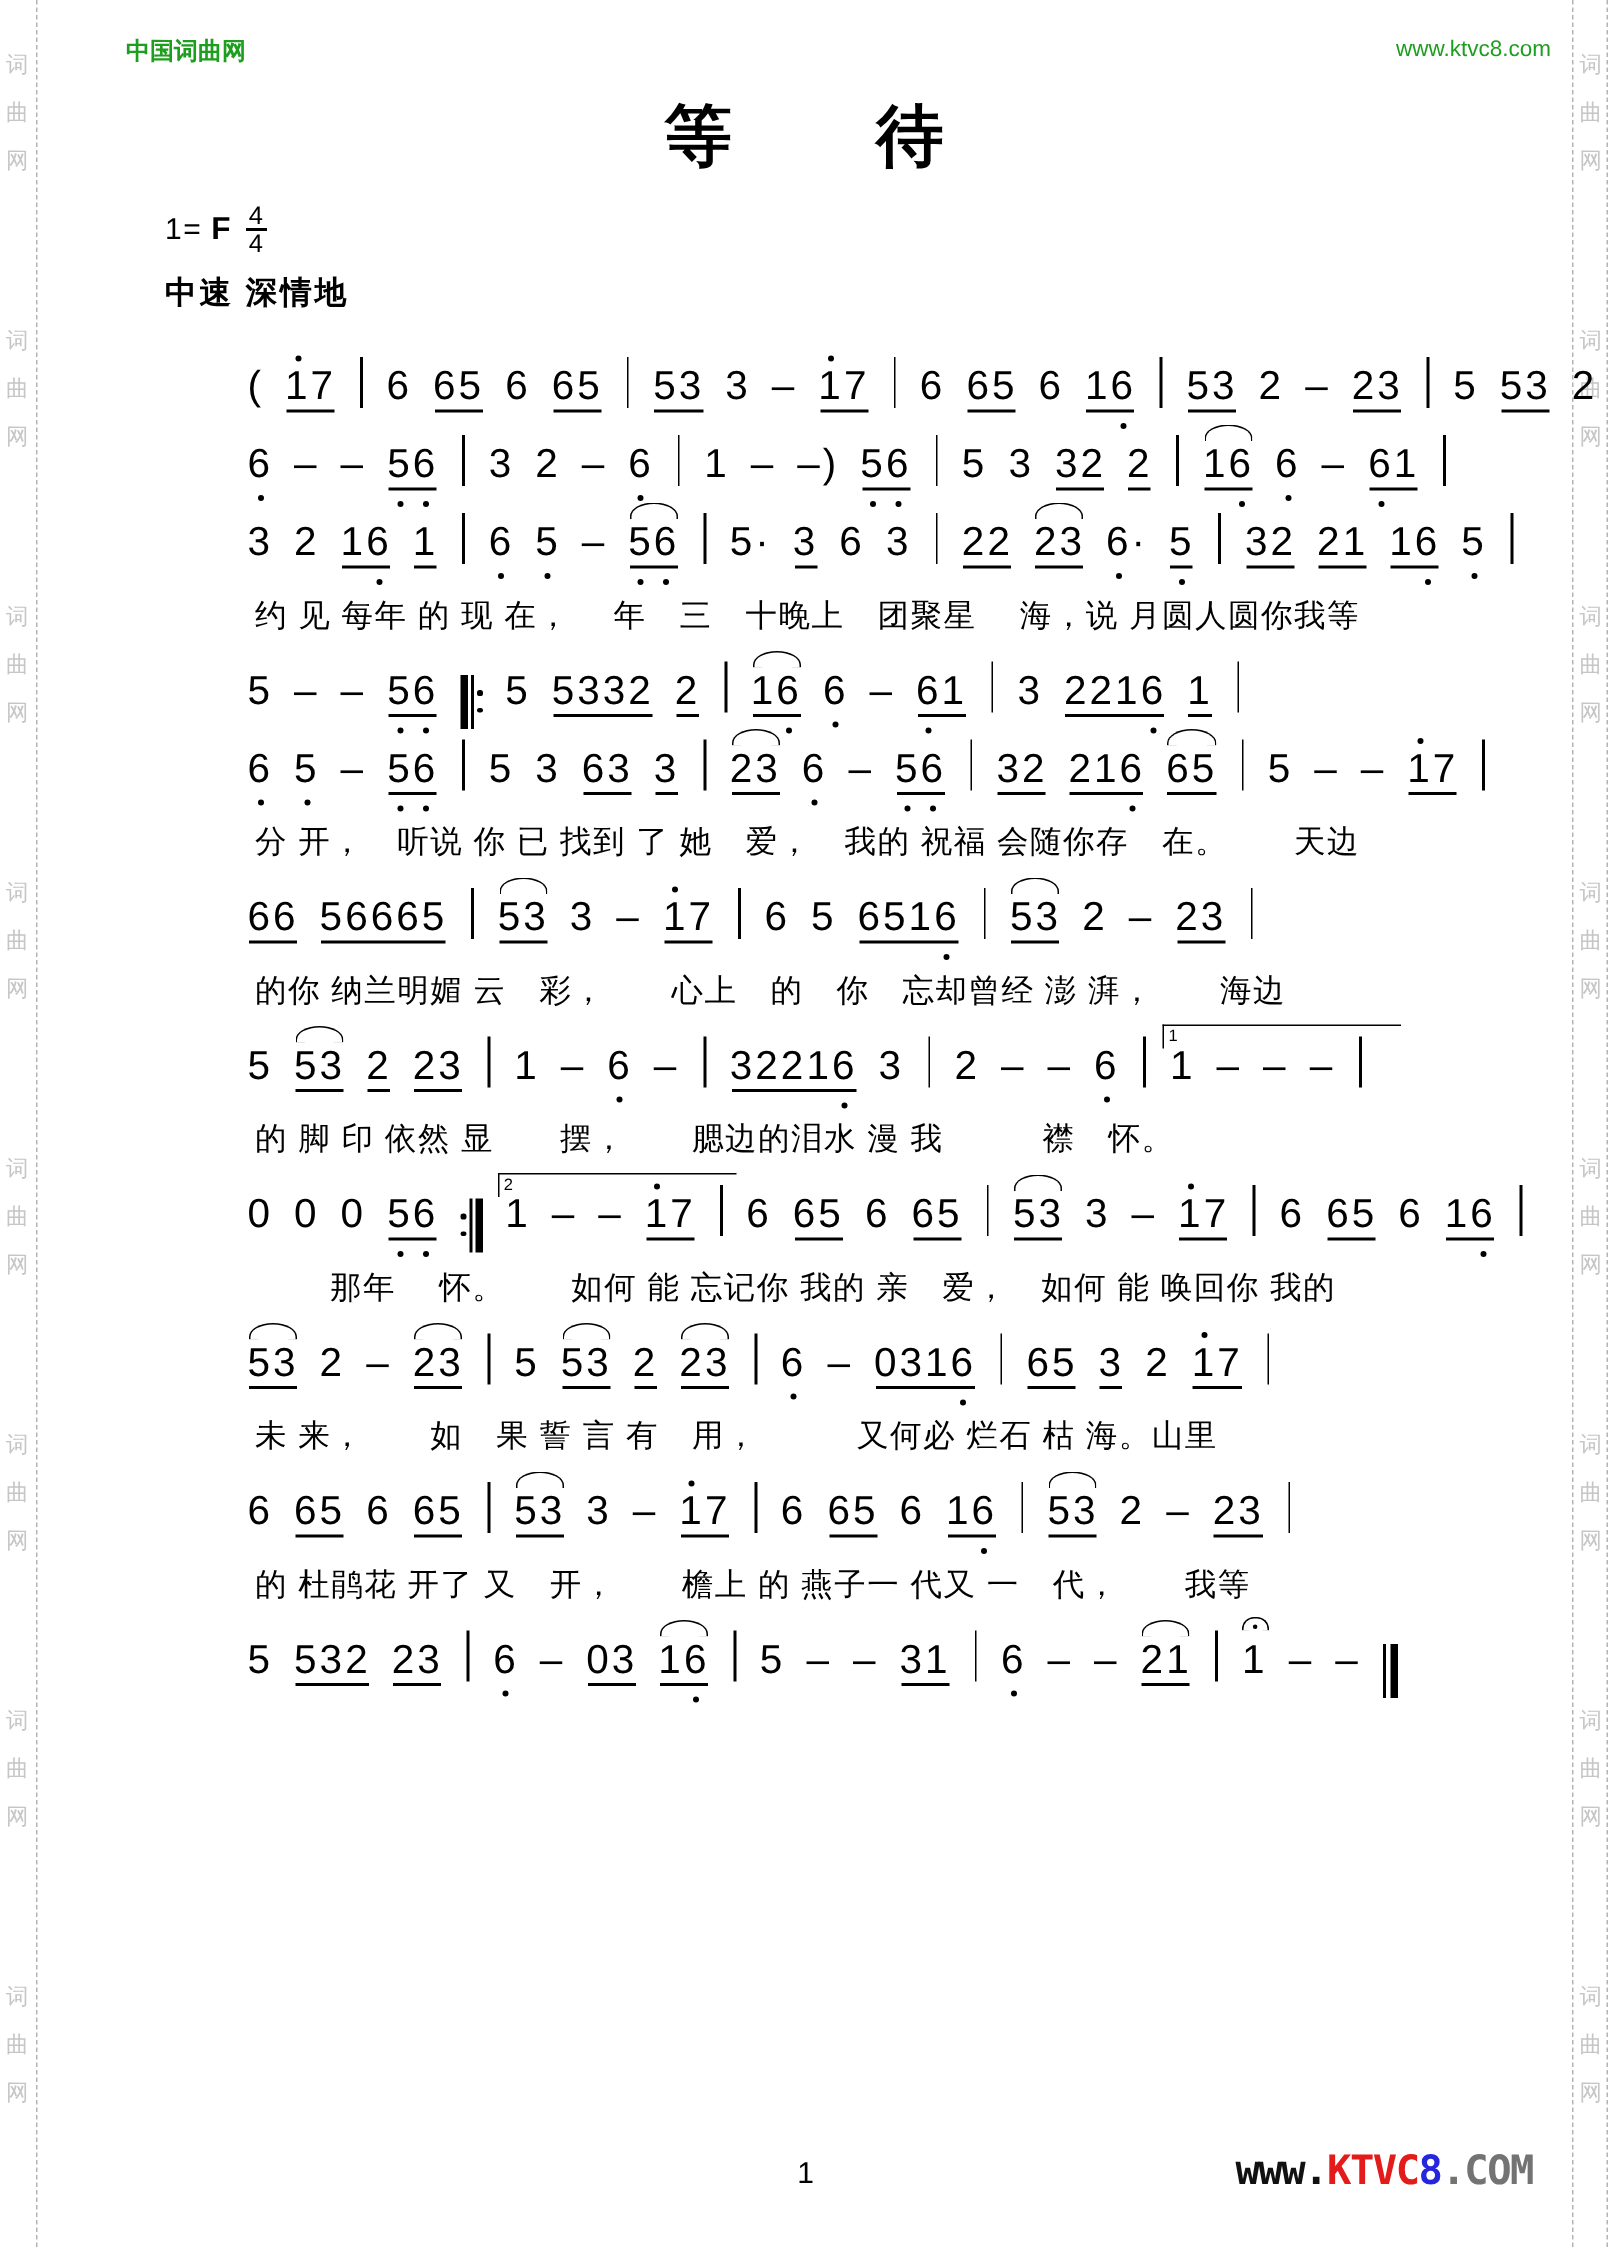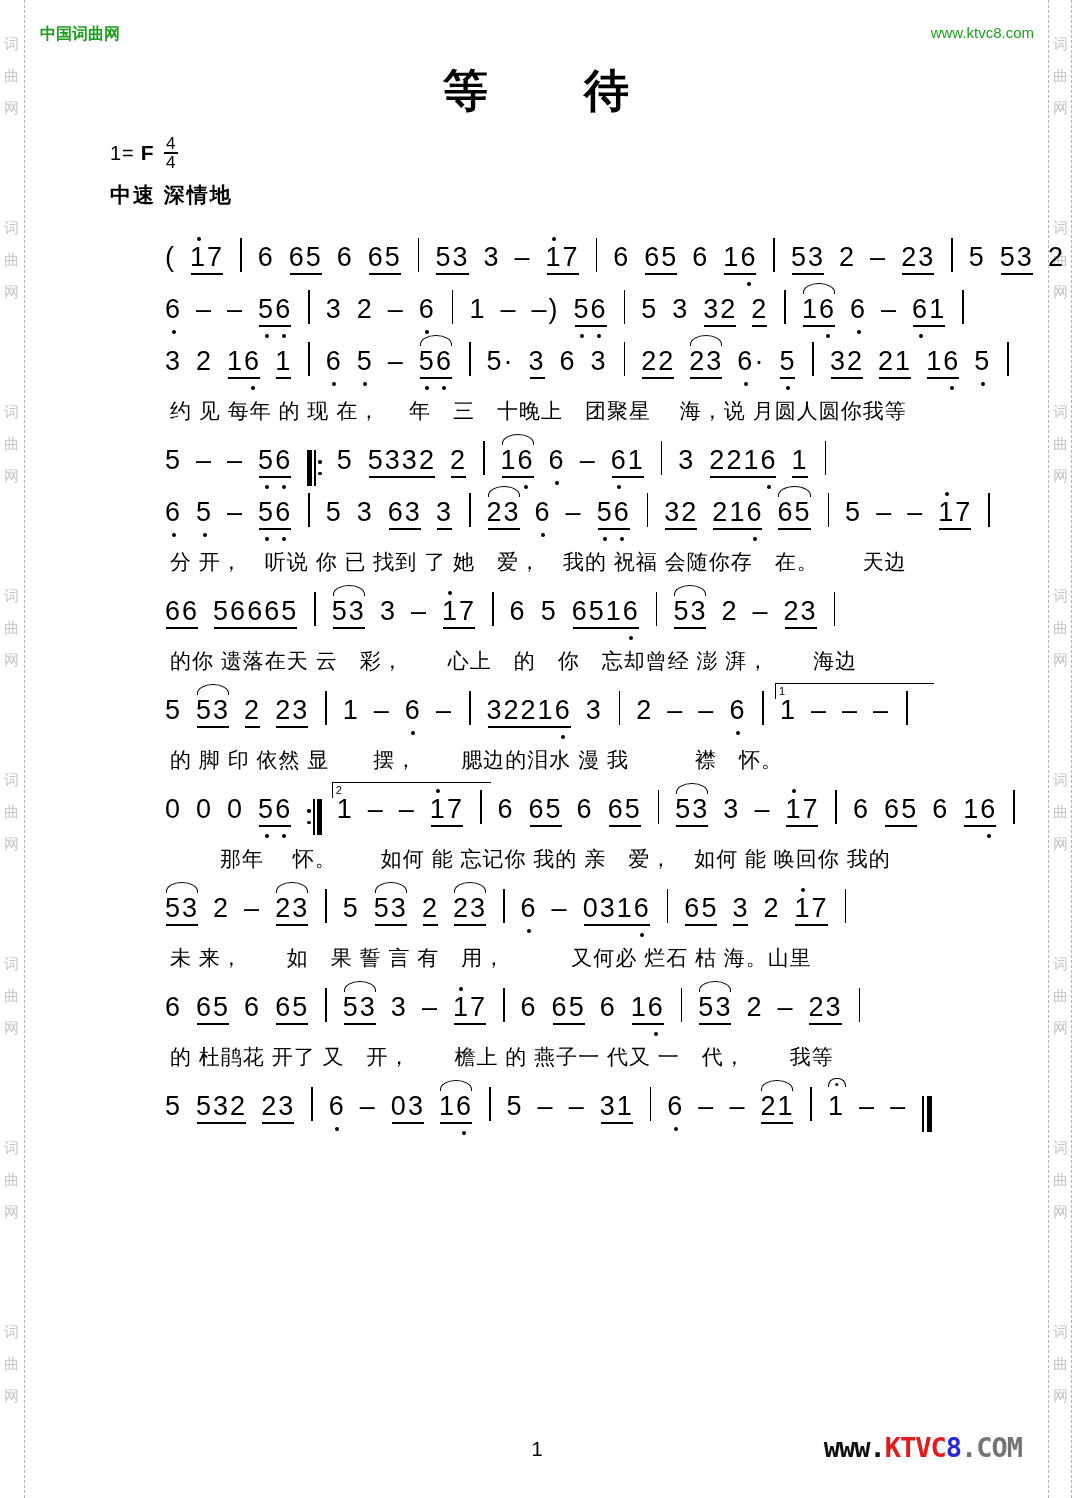--- a/index.html
+++ b/index.html
@@ -15,21 +15,21 @@
   .strip.left .dash{left:24px;}
   .strip.right .dash.a{left:8px;}
   .strip.right .dash.b{left:31px;}
   .strip .chars{position:absolute;top:0;bottom:0;display:flex;flex-direction:column;justify-content:flex-start;}
   .strip.left .chars{left:4px;}
   .strip.right .chars{left:13px;}
   .sgroup{display:flex;flex-direction:column;margin:28px 0 60px 0;}
   .sgroup span{font-size:15px;line-height:32px;color:#c6c6c6;}
   
   .content{position:relative;z-index:2;padding:0 40px;}
-  .topbar{display:flex;justify-content:space-between;align-items:flex-start;padding-top:24px;}
+  .topbar{display:flex;justify-content:space-between;align-items:flex-start;padding-top:24px;margin-left:44px;}
   .site-name{font-size:16px;font-weight:bold;color:#1e9e1e;}
   .site-url{font-size:15px;color:#1e9e1e;}
   .title{ text-align:center;font-size:45px;font-weight:600;letter-spacing:2px;margin-top:16px;height:60px;line-height:60px;}
   .meta{display:flex;justify-content:space-between;margin-top:10px;padding:0 70px 0 70px;}
   .meta-left{font-size:20px;}
   .keyrow{display:flex;align-items:center;height:44px;}
   .keyrow .klabel{font-size:20px;letter-spacing:1px;}
   .keyrow .kletter{font-size:21px;font-weight:bold;margin-left:6px;}
   .frac{display:inline-flex;flex-direction:column;align-items:center;margin-left:10px;vertical-align:middle;}
   .frac b{font-size:17px;line-height:15px;font-weight:normal;}
@@ -196,21 +196,21 @@
       <div class="mline"><span class="grp"><span class="n">6<em class="db"></em></span></span><span class="grp"><span class="n">–</span></span><span class="grp"><span class="n">–</span></span><span class="grp u"><span class="n">5<em class="db"></em></span><span class="n">6<em class="db"></em></span></span><span class="bar"></span><span class="grp"><span class="n">3</span></span><span class="grp"><span class="n">2</span></span><span class="grp"><span class="n">–</span></span><span class="grp"><span class="n">6<em class="db"></em></span></span><span class="bar"></span><span class="grp"><span class="n">1</span></span><span class="grp"><span class="n">–</span></span><span class="grp"><span class="n">–</span><span class="n">)</span></span><span class="grp u"><span class="n">5<em class="db"></em></span><span class="n">6<em class="db"></em></span></span><span class="bar"></span><span class="grp"><span class="n">5</span></span><span class="grp"><span class="n">3</span></span><span class="grp u"><span class="n">3</span><span class="n">2</span></span><span class="grp u"><span class="n">2</span></span><span class="bar"></span><span class="grp u arc"><span class="n">1</span><span class="n">6<em class="db"></em></span></span><span class="grp"><span class="n">6<em class="db"></em></span></span><span class="grp"><span class="n">–</span></span><span class="grp u"><span class="n">6<em class="db"></em></span><span class="n">1</span></span><span class="bar"></span></div>
       <div class="mline"><span class="grp"><span class="n">3</span></span><span class="grp"><span class="n">2</span></span><span class="grp u"><span class="n">1</span><span class="n">6<em class="db"></em></span></span><span class="grp u"><span class="n">1</span></span><span class="bar"></span><span class="grp"><span class="n">6<em class="db"></em></span></span><span class="grp"><span class="n">5<em class="db"></em></span></span><span class="grp"><span class="n">–</span></span><span class="grp u arc"><span class="n">5<em class="db"></em></span><span class="n">6<em class="db"></em></span></span><span class="bar"></span><span class="grp"><span class="n">5</span><span class="n">·</span></span><span class="grp u"><span class="n">3</span></span><span class="grp"><span class="n">6</span></span><span class="grp"><span class="n">3</span></span><span class="bar"></span><span class="grp u"><span class="n">2</span><span class="n">2</span></span><span class="grp u arc"><span class="n">2</span><span class="n">3</span></span><span class="grp"><span class="n">6<em class="db"></em></span><span class="n">·</span></span><span class="grp u"><span class="n">5<em class="db"></em></span></span><span class="bar"></span><span class="grp u"><span class="n">3</span><span class="n">2</span></span><span class="grp u"><span class="n">2</span><span class="n">1</span></span><span class="grp u"><span class="n">1</span><span class="n">6<em class="db"></em></span></span><span class="grp"><span class="n">5<em class="db"></em></span></span><span class="bar"></span></div>
       <div class="lyr lyr-1">约 见 每年 的 现 在，　 年　三　十晚上　团聚星　 海，说 月圆人圆你我等</div>
       <div class="mline"><span class="grp"><span class="n">5</span></span><span class="grp"><span class="n">–</span></span><span class="grp"><span class="n">–</span></span><span class="grp u"><span class="n">5<em class="db"></em></span><span class="n">6<em class="db"></em></span></span><span class="rep"><span class="thick"></span><span class="thin"></span><span class="dots">
             <s></s>
             <s></s>
           </span></span><span class="grp"><span class="n">5</span></span><span class="grp u"><span class="n">5</span><span class="n">3</span><span class="n">3</span><span class="n">2</span></span><span class="grp u"><span class="n">2</span></span><span class="bar"></span><span class="grp u arc"><span class="n">1</span><span class="n">6<em class="db"></em></span></span><span class="grp"><span class="n">6<em class="db"></em></span></span><span class="grp"><span class="n">–</span></span><span class="grp u"><span class="n">6<em class="db"></em></span><span class="n">1</span></span><span class="bar"></span><span class="grp"><span class="n">3</span></span><span class="grp u"><span class="n">2</span><span class="n">2</span><span class="n">1</span><span class="n">6<em class="db"></em></span></span><span class="grp u"><span class="n">1</span></span><span class="bar"></span></div>
       <div class="mline"><span class="grp"><span class="n">6<em class="db"></em></span></span><span class="grp"><span class="n">5<em class="db"></em></span></span><span class="grp"><span class="n">–</span></span><span class="grp u"><span class="n">5<em class="db"></em></span><span class="n">6<em class="db"></em></span></span><span class="bar"></span><span class="grp"><span class="n">5</span></span><span class="grp"><span class="n">3</span></span><span class="grp u"><span class="n">6</span><span class="n">3</span></span><span class="grp u"><span class="n">3</span></span><span class="bar"></span><span class="grp u arc"><span class="n">2</span><span class="n">3</span></span><span class="grp"><span class="n">6<em class="db"></em></span></span><span class="grp"><span class="n">–</span></span><span class="grp u"><span class="n">5<em class="db"></em></span><span class="n">6<em class="db"></em></span></span><span class="bar"></span><span class="grp u"><span class="n">3</span><span class="n">2</span></span><span class="grp u"><span class="n">2</span><span class="n">1</span><span class="n">6<em class="db"></em></span></span><span class="grp u arc"><span class="n">6</span><span class="n">5</span></span><span class="bar"></span><span class="grp"><span class="n">5</span></span><span class="grp"><span class="n">–</span></span><span class="grp"><span class="n">–</span></span><span class="grp u"><span class="n">1<em class="da"></em></span><span class="n">7</span></span><span class="bar"></span></div>
       <div class="lyr lyr-3">分 开，　听说 你 已 找到 了 她　爱，　我的 祝福 会随你存　在。　　天边</div>
       <div class="mline"><span class="grp u"><span class="n">6</span><span class="n">6</span></span><span class="grp u"><span class="n">5</span><span class="n">6</span><span class="n">6</span><span class="n">6</span><span class="n">5</span></span><span class="bar"></span><span class="grp u arc"><span class="n">5</span><span class="n">3</span></span><span class="grp"><span class="n">3</span></span><span class="grp"><span class="n">–</span></span><span class="grp u"><span class="n">1<em class="da"></em></span><span class="n">7</span></span><span class="bar"></span><span class="grp"><span class="n">6</span></span><span class="grp"><span class="n">5</span></span><span class="grp u"><span class="n">6</span><span class="n">5</span><span class="n">1</span><span class="n">6<em class="db"></em></span></span><span class="bar"></span><span class="grp u arc"><span class="n">5</span><span class="n">3</span></span><span class="grp"><span class="n">2</span></span><span class="grp"><span class="n">–</span></span><span class="grp u"><span class="n">2</span><span class="n">3</span></span><span class="bar"></span></div>
-      <div class="lyr lyr-4">的你 遗落在天 云　彩，　　心上　的　你　忘却曾经 澎 湃，　　海边</div>
+      <div class="lyr lyr-4">的你 纳兰明媚 云　彩，　　心上　的　你　忘却曾经 澎 湃，　　海边</div>
       <div class="mline"><span class="grp"><span class="n">5</span></span><span class="grp u arc"><span class="n">5</span><span class="n">3</span></span><span class="grp u"><span class="n">2</span></span><span class="grp u"><span class="n">2</span><span class="n">3</span></span><span class="bar"></span><span class="grp"><span class="n">1</span></span><span class="grp"><span class="n">–</span></span><span class="grp"><span class="n">6<em class="db"></em></span></span><span class="grp"><span class="n">–</span></span><span class="bar"></span><span class="grp u"><span class="n">3</span><span class="n">2</span><span class="n">2</span><span class="n">1</span><span class="n">6<em class="db"></em></span></span><span class="grp"><span class="n">3</span></span><span class="bar"></span><span class="grp"><span class="n">2</span></span><span class="grp"><span class="n">–</span></span><span class="grp"><span class="n">–</span></span><span class="grp"><span class="n">6<em class="db"></em></span></span><span class="bar"></span><span class="volta"><b>1</b></span><span class="grp"><span class="n">1</span></span><span class="grp"><span class="n">–</span></span><span class="grp"><span class="n">–</span></span><span class="grp"><span class="n">–</span></span><span class="bar"></span></div>
       <div class="lyr lyr-5">的 脚 印 依然 显　　摆，　　腮边的泪水 漫 我　　　襟　怀。</div>
       <div class="mline"><span class="grp"><span class="n">0</span></span><span class="grp"><span class="n">0</span></span><span class="grp"><span class="n">0</span></span><span class="grp u"><span class="n">5<em class="db"></em></span><span class="n">6<em class="db"></em></span></span><span class="rep"><span class="dots">
             <s></s>
             <s></s>
           </span><span class="thin"></span><span class="thick"></span></span><span class="volta"><b>2</b></span><span class="grp"><span class="n">1</span></span><span class="grp"><span class="n">–</span></span><span class="grp"><span class="n">–</span></span><span class="grp u"><span class="n">1<em class="da"></em></span><span class="n">7</span></span><span class="bar"></span><span class="grp"><span class="n">6</span></span><span class="grp u"><span class="n">6</span><span class="n">5</span></span><span class="grp"><span class="n">6</span></span><span class="grp u"><span class="n">6</span><span class="n">5</span></span><span class="bar"></span><span class="grp u arc"><span class="n">5</span><span class="n">3</span></span><span class="grp"><span class="n">3</span></span><span class="grp"><span class="n">–</span></span><span class="grp u"><span class="n">1<em class="da"></em></span><span class="n">7</span></span><span class="bar"></span><span class="grp"><span class="n">6</span></span><span class="grp u"><span class="n">6</span><span class="n">5</span></span><span class="grp"><span class="n">6</span></span><span class="grp u"><span class="n">1</span><span class="n">6<em class="db"></em></span></span><span class="bar"></span></div>
       <div class="lyr lyr-6">那年　 怀。　　如何 能 忘记你 我的 亲　爱，　如何 能 唤回你 我的</div>
       <div class="mline"><span class="grp u arc"><span class="n">5</span><span class="n">3</span></span><span class="grp"><span class="n">2</span></span><span class="grp"><span class="n">–</span></span><span class="grp u arc"><span class="n">2</span><span class="n">3</span></span><span class="bar"></span><span class="grp"><span class="n">5</span></span><span class="grp u arc"><span class="n">5</span><span class="n">3</span></span><span class="grp u"><span class="n">2</span></span><span class="grp u arc"><span class="n">2</span><span class="n">3</span></span><span class="bar"></span><span class="grp"><span class="n">6<em class="db"></em></span></span><span class="grp"><span class="n">–</span></span><span class="grp u"><span class="n">0</span><span class="n">3</span><span class="n">1</span><span class="n">6<em class="db"></em></span></span><span class="bar"></span><span class="grp u"><span class="n">6</span><span class="n">5</span></span><span class="grp u"><span class="n">3</span></span><span class="grp"><span class="n">2</span></span><span class="grp u"><span class="n">1<em class="da"></em></span><span class="n">7</span></span><span class="bar"></span></div>
       <div class="lyr lyr-7">未 来，　　如　果 誓 言 有　用，　　　又何必 烂石 枯 海。山里</div>
       <div class="mline"><span class="grp"><span class="n">6</span></span><span class="grp u"><span class="n">6</span><span class="n">5</span></span><span class="grp"><span class="n">6</span></span><span class="grp u"><span class="n">6</span><span class="n">5</span></span><span class="bar"></span><span class="grp u arc"><span class="n">5</span><span class="n">3</span></span><span class="grp"><span class="n">3</span></span><span class="grp"><span class="n">–</span></span><span class="grp u"><span class="n">1<em class="da"></em></span><span class="n">7</span></span><span class="bar"></span><span class="grp"><span class="n">6</span></span><span class="grp u"><span class="n">6</span><span class="n">5</span></span><span class="grp"><span class="n">6</span></span><span class="grp u"><span class="n">1</span><span class="n">6<em class="db"></em></span></span><span class="bar"></span><span class="grp u arc"><span class="n">5</span><span class="n">3</span></span><span class="grp"><span class="n">2</span></span><span class="grp"><span class="n">–</span></span><span class="grp u"><span class="n">2</span><span class="n">3</span></span><span class="bar"></span></div>

